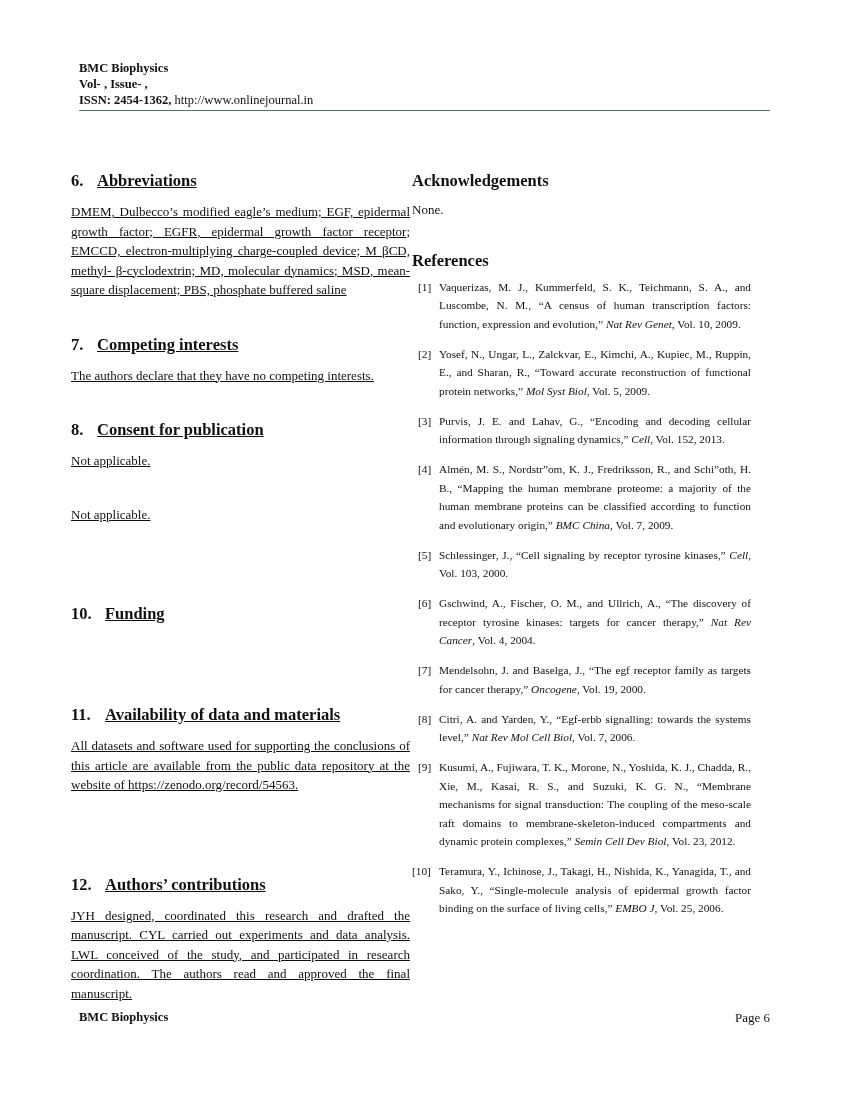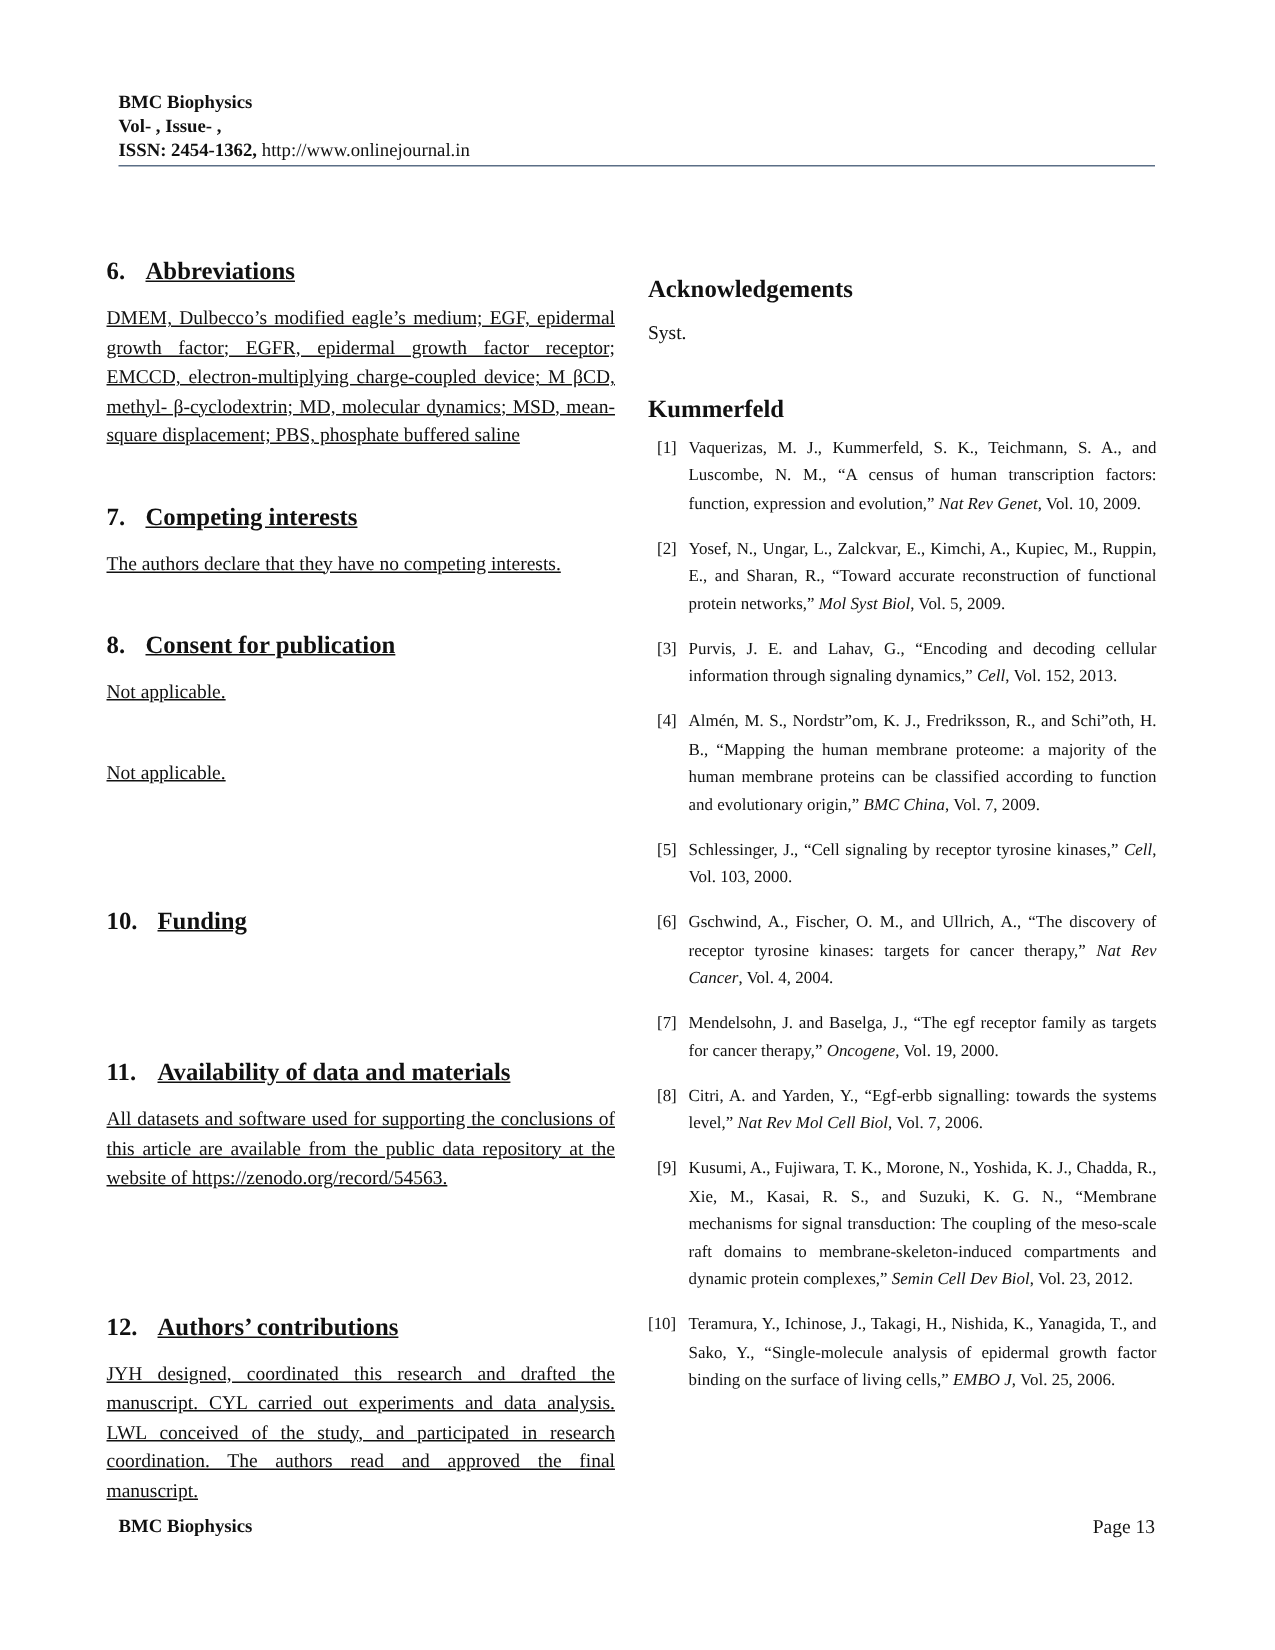--- a/index.html
+++ b/index.html
@@ -2,21 +2,21 @@
 <html><head>
 <meta charset="utf-8">
 <style>
   html, body { margin: 0; padding: 0; background: #ffffff; }
   body { width: 850px; height: 1100px; position: relative; font-family: "Liberation Serif", "DejaVu Serif", serif; color: #111; }
   .header { position: absolute; left: 79px; top: 60px; width: 691px; font-size: 12.5px; line-height: 16px; font-weight: bold; }
   .header .url { font-weight: normal; }
   .header-rule { position: absolute; left: 79px; top: 110px; width: 691px; height: 0; border-top: 1px solid #5b6e86; }
   .col { position: absolute; top: 170px; width: 339px; }
   .col-left { left: 71px; text-decoration: underline; }
-  .col-right { left: 432px; margin-top: 12px; }
+  .col-right { left: 412px; }
   h2 { font-size: 16.5px; font-weight: bold; margin: 0 0 10px 0; line-height: 22px; }
   h2 .num { display: inline-block; width: 26px; }
   h2 .num.wide { width: 34px; margin-top: 45px; }
   p { margin: 0; font-size: 13px; line-height: 19.5px; text-align: justify; }
   .section { margin-bottom: 34px; }
   .refs { margin: 0; padding: 0; list-style: none; }
   .ref { position: relative; padding-left: 27px; font-size: 11.3px; line-height: 18.5px; text-align: justify; margin-bottom: 11.5px; }
   .ref .lbl { position: absolute; left: 6px; top: 0; }
   .ref.ten .lbl { left: 0; }
   .ref i { }
@@ -58,33 +58,33 @@
   </div>
   <div class="section">
     <h2><span class="num wide">12.</span><span>Authors’ contributions</span></h2>
     <p>JYH designed, coordinated this research and drafted the manuscript.  CYL carried out experiments and data analysis.  LWL conceived of the study, and participated in research coordination. The authors read and approved the final manuscript.</p>
   </div>
 </div>
 
 <div class="col col-right">
   <div class="section" style="margin-bottom:30px">
     <h2 style="margin-bottom:8px">Acknowledgements</h2>
-    <p>Syst.</p>
+    <p>None.</p>
   </div>
   <div>
-    <h2 style="margin-bottom:6px">Kummerfeld</h2>
+    <h2 style="margin-bottom:6px">References</h2>
     <ul class="refs">
       <li class="ref"><span class="lbl">[1]</span><span>Vaquerizas, M. J., Kummerfeld, S. K., Teichmann, S. A., and Luscombe, N. M., “A census of human transcription factors: function, expression and evolution,” </span><i>Nat Rev Genet</i><span>, Vol. 10, 2009.</span></li>
       <li class="ref"><span class="lbl">[2]</span><span>Yosef, N., Ungar, L., Zalckvar, E., Kimchi, A., Kupiec, M., Ruppin, E., and Sharan, R., “Toward accurate reconstruction of functional protein networks,” </span><i>Mol Syst Biol</i><span>, Vol. 5, 2009.</span></li>
       <li class="ref"><span class="lbl">[3]</span><span>Purvis, J. E. and Lahav, G., “Encoding and decoding cellular information through signaling dynamics,” </span><i>Cell</i><span>, Vol. 152, 2013.</span></li>
       <li class="ref"><span class="lbl">[4]</span><span>Almén, M. S., Nordstr”om, K. J., Fredriksson, R., and Schi”oth, H. B., “Mapping the human membrane proteome: a majority of the human membrane proteins can be classified according to function and evolutionary origin,” </span><i>BMC China</i><span>, Vol. 7, 2009.</span></li>
       <li class="ref"><span class="lbl">[5]</span><span>Schlessinger, J., “Cell signaling by receptor tyrosine kinases,” </span><i>Cell</i><span>, Vol. 103, 2000.</span></li>
       <li class="ref"><span class="lbl">[6]</span><span>Gschwind, A., Fischer, O. M., and Ullrich, A., “The discovery of receptor tyrosine kinases: targets for cancer therapy,” </span><i>Nat Rev Cancer</i><span>, Vol. 4, 2004.</span></li>
       <li class="ref"><span class="lbl">[7]</span><span>Mendelsohn, J. and Baselga, J., “The egf receptor family as targets for cancer therapy,” </span><i>Oncogene</i><span>, Vol. 19, 2000.</span></li>
       <li class="ref"><span class="lbl">[8]</span><span>Citri, A. and Yarden, Y., “Egf-erbb signalling: towards the systems level,” </span><i>Nat Rev Mol Cell Biol</i><span>, Vol. 7, 2006.</span></li>
       <li class="ref"><span class="lbl">[9]</span><span>Kusumi, A., Fujiwara, T. K., Morone, N., Yoshida, K. J., Chadda, R., Xie, M., Kasai, R. S., and Suzuki, K. G. N., “Membrane mechanisms for signal transduction: The coupling of the meso-scale raft domains to membrane-skeleton-induced compartments and dynamic protein complexes,” </span><i>Semin Cell Dev Biol</i><span>, Vol. 23, 2012.</span></li>
       <li class="ref ten"><span class="lbl">[10]</span><span>Teramura, Y., Ichinose, J., Takagi, H., Nishida, K., Yanagida, T., and Sako, Y., “Single-molecule analysis of epidermal growth factor binding on the surface of living cells,” </span><i>EMBO J</i><span>, Vol. 25, 2006.</span></li>
     </ul>
   </div>
 </div>
 
 <div class="footer-left">BMC Biophysics</div>
-<div class="footer-right">Page 13</div>
+<div class="footer-right">Page 6</div>
 
 </body></html>

